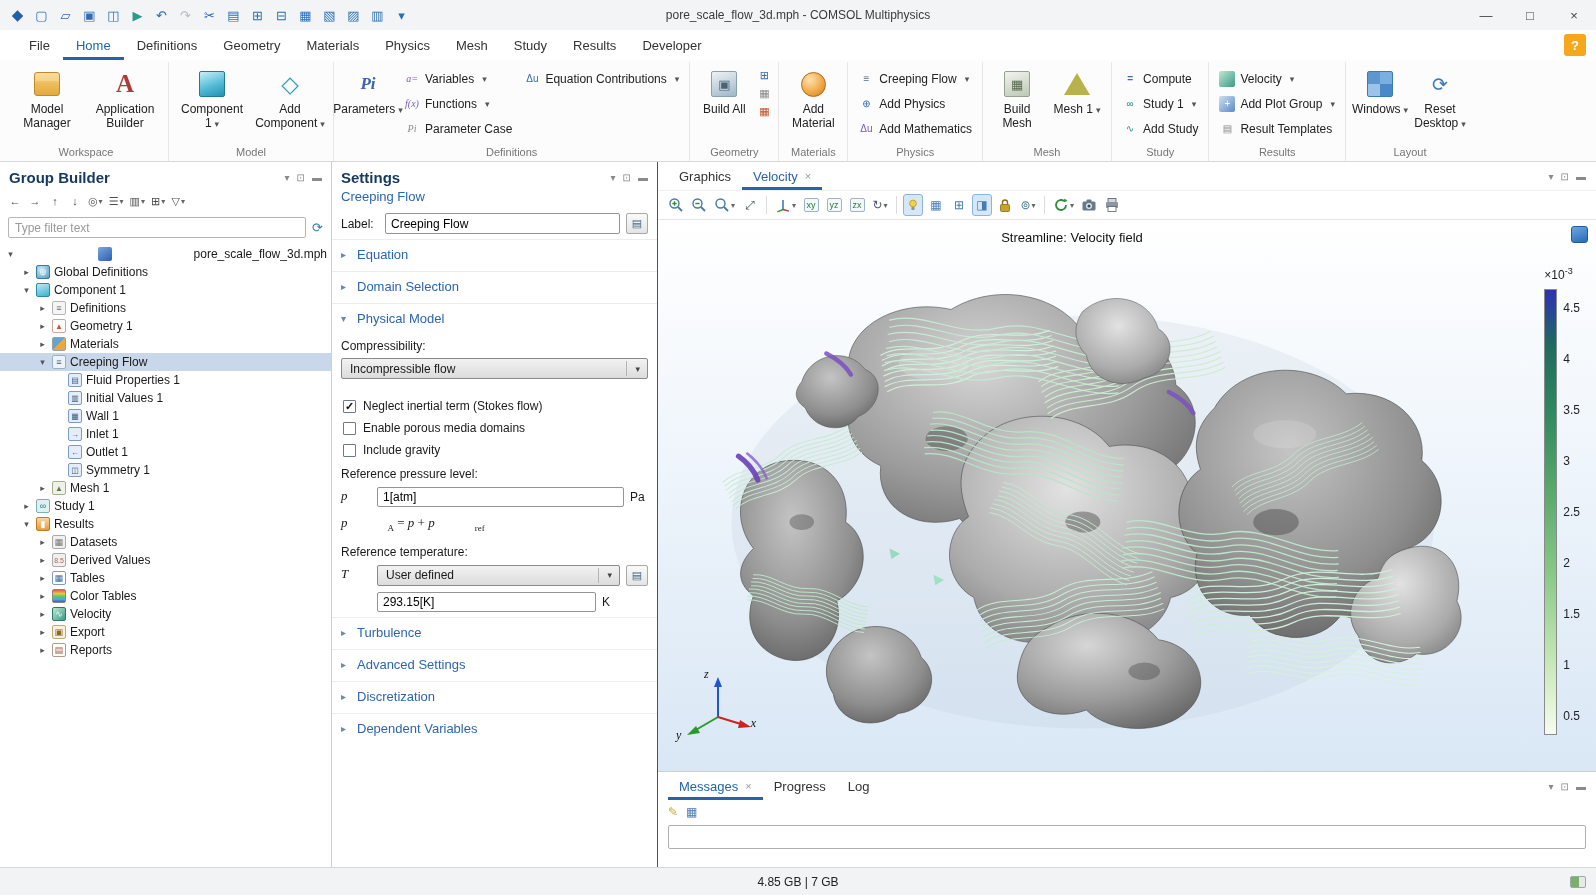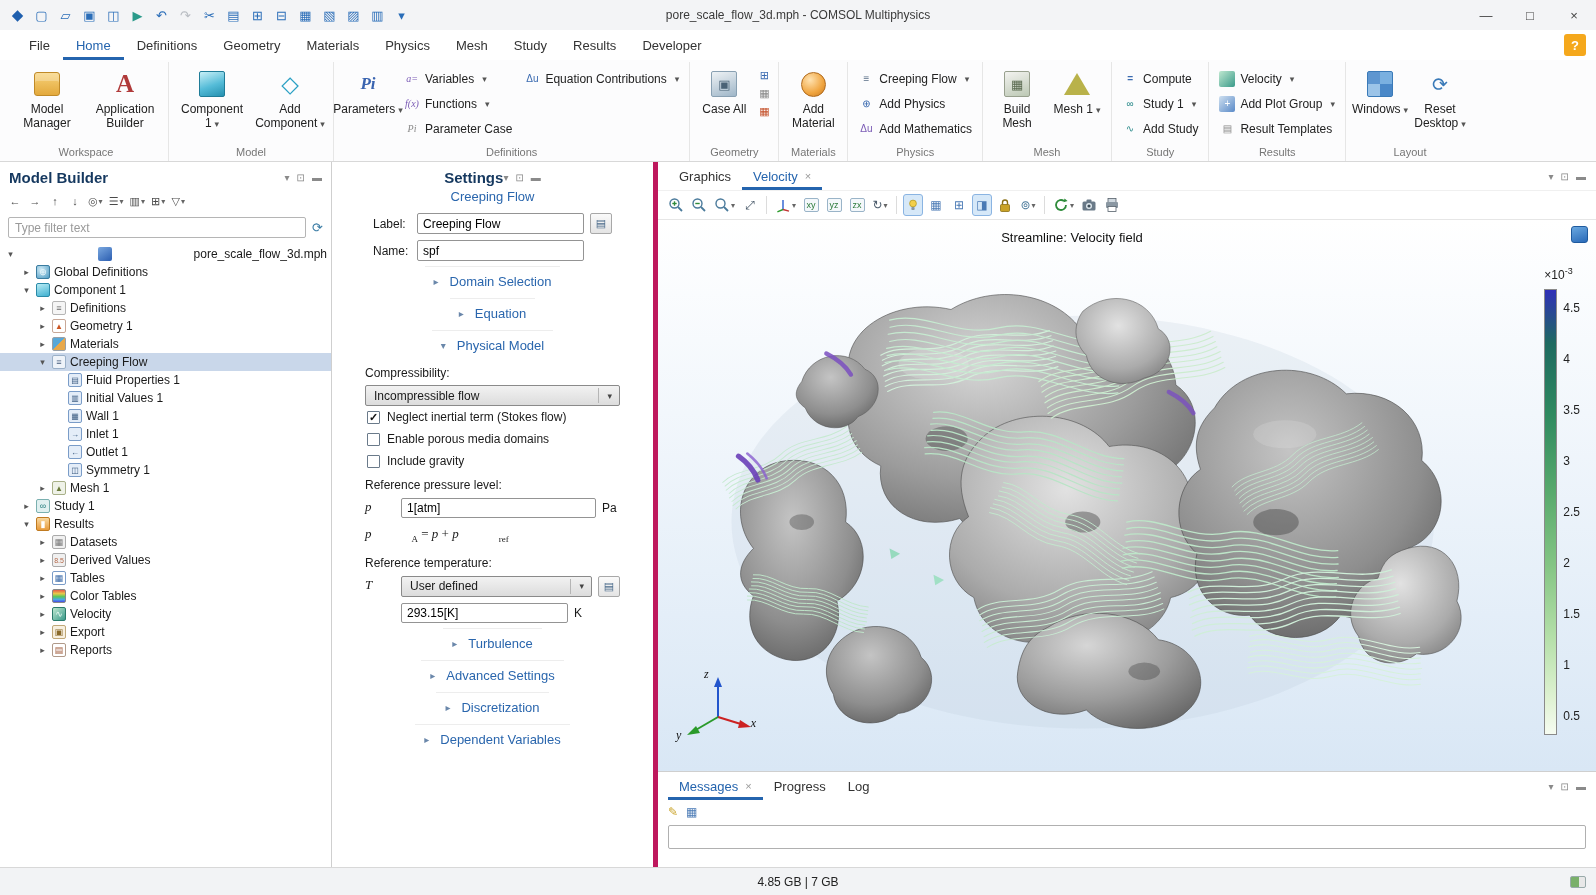--- a/index.html
+++ b/index.html
@@ -55,21 +55,21 @@
 .c-blue{color:#3a6ab0;}
 .c-teal{color:#2a8a8a;}
 .c-gray{color:#8a8a8a;}
 .c-flow{color:#5a6f88;}
 .mini-ic{width:18px;height:16px;display:flex;align-items:center;justify-content:center;font-size:11px;border-radius:2px;}
 
 
 .main{flex:1;display:flex;min-height:0;}
 .panel{background:#fff;display:flex;flex-direction:column;min-height:0;}
 .mb-panel{width:332px;border-right:1px solid #cfcfcf;flex:none;}
-.set-panel{width:326px;border-right:5px solid #be185d;flex:none;align-items:center;}
+.set-panel{width:326px;border-right:1px solid #be185d;flex:none;}
 .phead{display:flex;align-items:center;padding:7px 9px 2px;}
 .ptitle{font-size:15px;font-weight:bold;color:#15385f;}
 .phead-ics{margin-left:auto;display:flex;gap:7px;color:#8a8a8a;font-size:10px;align-items:center;}
 .psub{padding:1px 9px 6px;color:#2a66ad;font-size:13px;}
 
 
 .mb-toolbar{height:26px;display:flex;align-items:center;gap:2px;padding:0 6px;color:#4a4a4a;}
 .tbtn{height:20px;min-width:18px;display:flex;align-items:center;justify-content:center;font-size:11px;border-radius:2px;padding:0 2px;color:#4a4a4a;}
 .tbtn .da{font-size:8px;color:#666;margin-left:1px;}
 .mb-filter{display:flex;align-items:center;gap:6px;padding:3px 8px 5px;}
@@ -104,21 +104,21 @@
 
 .lnrow{display:flex;align-items:center;gap:6px;padding:3px 9px;}
 .lnrow .flab{width:38px;flex:none;}
 .lnrow input{flex:1;height:21px;border:1px solid #949494;border-radius:2px;padding:0 5px;font:12px "Liberation Sans",sans-serif;}
 .mini-btn{width:22px;height:21px;border:1px solid #a8a8a8;border-radius:2px;background:linear-gradient(180deg,#fafafa,#e4e4e4);display:flex;align-items:center;justify-content:center;color:#4a6a8a;font-size:11px;flex:none;}
 .sec{display:flex;align-items:center;gap:7px;padding:7px 9px;color:#2a66ad;font-size:13px;border-top:1px solid #ededed;margin-top:2px;}
 .sec .chev{color:#6a87aa;font-size:10px;width:9px;}
 .flabel{padding:6px 9px 3px;color:#1a1a1a;}
 .combo{height:21px;border:1px solid #8a8a8a;background:linear-gradient(180deg,#f2f2f2,#dcdcdc);display:flex;align-items:center;padding:0 4px 0 8px;border-radius:2px;font-size:12px;}
 .combo .carr{margin-left:auto;font-size:9px;color:#444;padding-left:8px;border-left:1px solid #b5b5b5;height:15px;display:flex;align-items:center;margin-right:1px;padding-right:2px;}
-.combo.full{margin:2px 9px 0;}
+.combo.full{margin:2px 9px 16px;}
 .chkrow{display:flex;align-items:center;gap:7px;padding:4px 11px;}
 .chk{width:13px;height:13px;border:1px solid #6a7a8a;background:#fff;display:inline-flex;align-items:center;justify-content:center;font-size:11px;flex:none;border-radius:1px;}
 .chk.checked::before{content:"✓";color:#111;font-weight:bold;}
 .frow{display:flex;align-items:center;gap:6px;padding:3px 9px;}
 .fvar{width:30px;flex:none;font-family:"Liberation Serif",serif;font-size:13px;font-style:italic;}
 .fvar sub,.eqline sub{font-size:9px;font-style:normal;margin-left:40px;}
 .fin{flex:1;height:20px;border:1px solid #949494;border-radius:2px;padding:0 5px;font:12px "Liberation Sans",sans-serif;min-width:0;}
 .funit{width:18px;flex:none;}
 .eqline{padding:5px 9px 6px;font-family:"Liberation Serif",serif;font-size:13px;}
 .eqline i{font-family:inherit;}
@@ -276,21 +276,21 @@
       </div>
       <div class="rg-label">Definitions</div>
     </div>
 
     <div class="rgroup">
       <div class="rg-body">
         <div class="rbtn-lg narrow">
           <span class="ic-lg">
               <span class="ic-buildall ico" data-icon="▣"></span>
             </span>
-          <span class="lbl">Case All</span>
+          <span class="lbl">Build All</span>
         </div>
         <div class="rcol">
           <span class="mini-ic ico c-blue" data-icon="⊞"></span>
           <span class="mini-ic ico c-gray" data-icon="▦"></span>
           <span class="mini-ic ico" style="color:#c4502a" data-icon="▦"></span>
         </div>
       </div>
       <div class="rg-label">Geometry</div>
     </div>
 
@@ -399,21 +399,21 @@
       </div>
       <div class="rg-label">Layout</div>
     </div>
 
   </div>
 
   <div class="main">
 
     <div class="panel mb-panel">
       <div class="phead">
-        <span class="ptitle">Model Builder</span>
+        <span class="ptitle">Group Builder</span>
         <span class="phead-ics">
           <span class="ico" data-icon="▾"></span>
           <span class="ico" data-icon="⊡"></span>
           <span class="ico" data-icon="▬"></span>
         </span>
       </div>
       <div class="mb-toolbar">
         <span class="tbtn ico" data-icon="←"></span>
         <span class="tbtn ico" data-icon="→"></span>
         <span class="tbtn ico" data-icon="↑"></span>
@@ -571,32 +571,28 @@
           <span class="ico" data-icon="▬"></span>
         </span>
       </div>
       <div class="psub">Creeping Flow</div>
 
       <div class="lnrow">
         <span class="flab">Label:</span>
         <input value="Creeping Flow" style="">
         <span class="mini-btn ico" data-icon="▤"></span>
       </div>
-      <div class="lnrow" style="padding-right:37px">
-        <span class="flab">Name:</span>
-        <input value="spf" style="">
-      </div>
-
+
+      <div class="sec">
+          <span class="chev ico" data-icon="▸"></span>
+          <span>Equation</span>
+        </div>
       <div class="sec">
           <span class="chev ico" data-icon="▸"></span>
           <span>Domain Selection</span>
-        </div>
-      <div class="sec">
-          <span class="chev ico" data-icon="▸"></span>
-          <span>Equation</span>
         </div>
       <div class="sec">
           <span class="chev ico" data-icon="▾"></span>
           <span>Physical Model</span>
         </div>
 
       <div>
         <div class="flabel">Compressibility:</div>
         <div class="combo full">
           <span>Incompressible flow</span>

